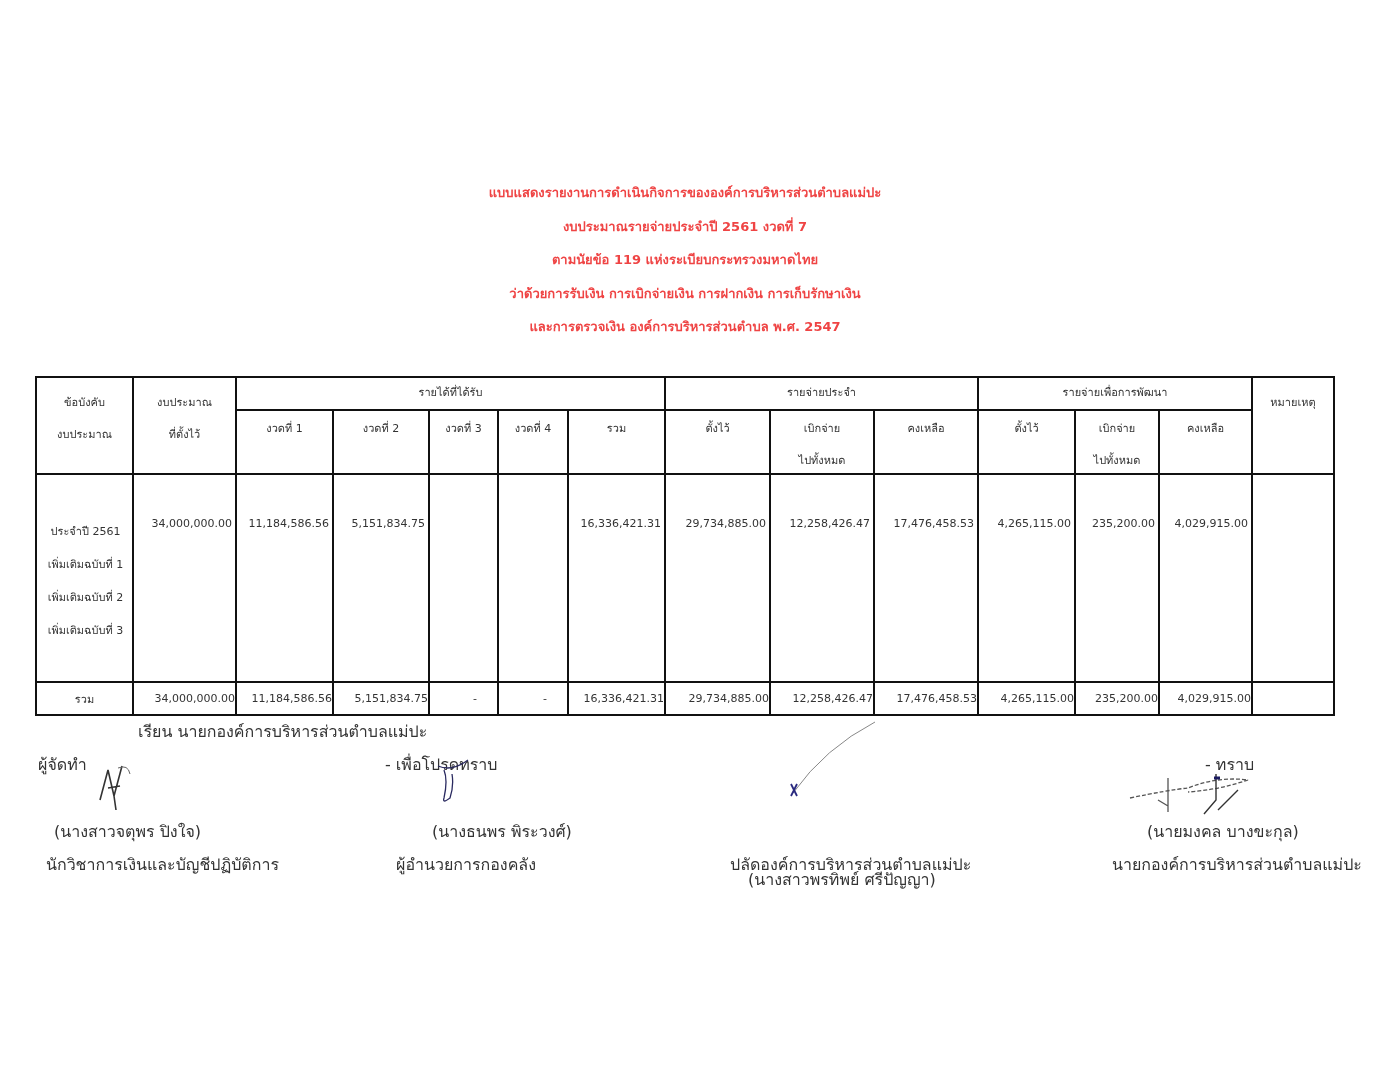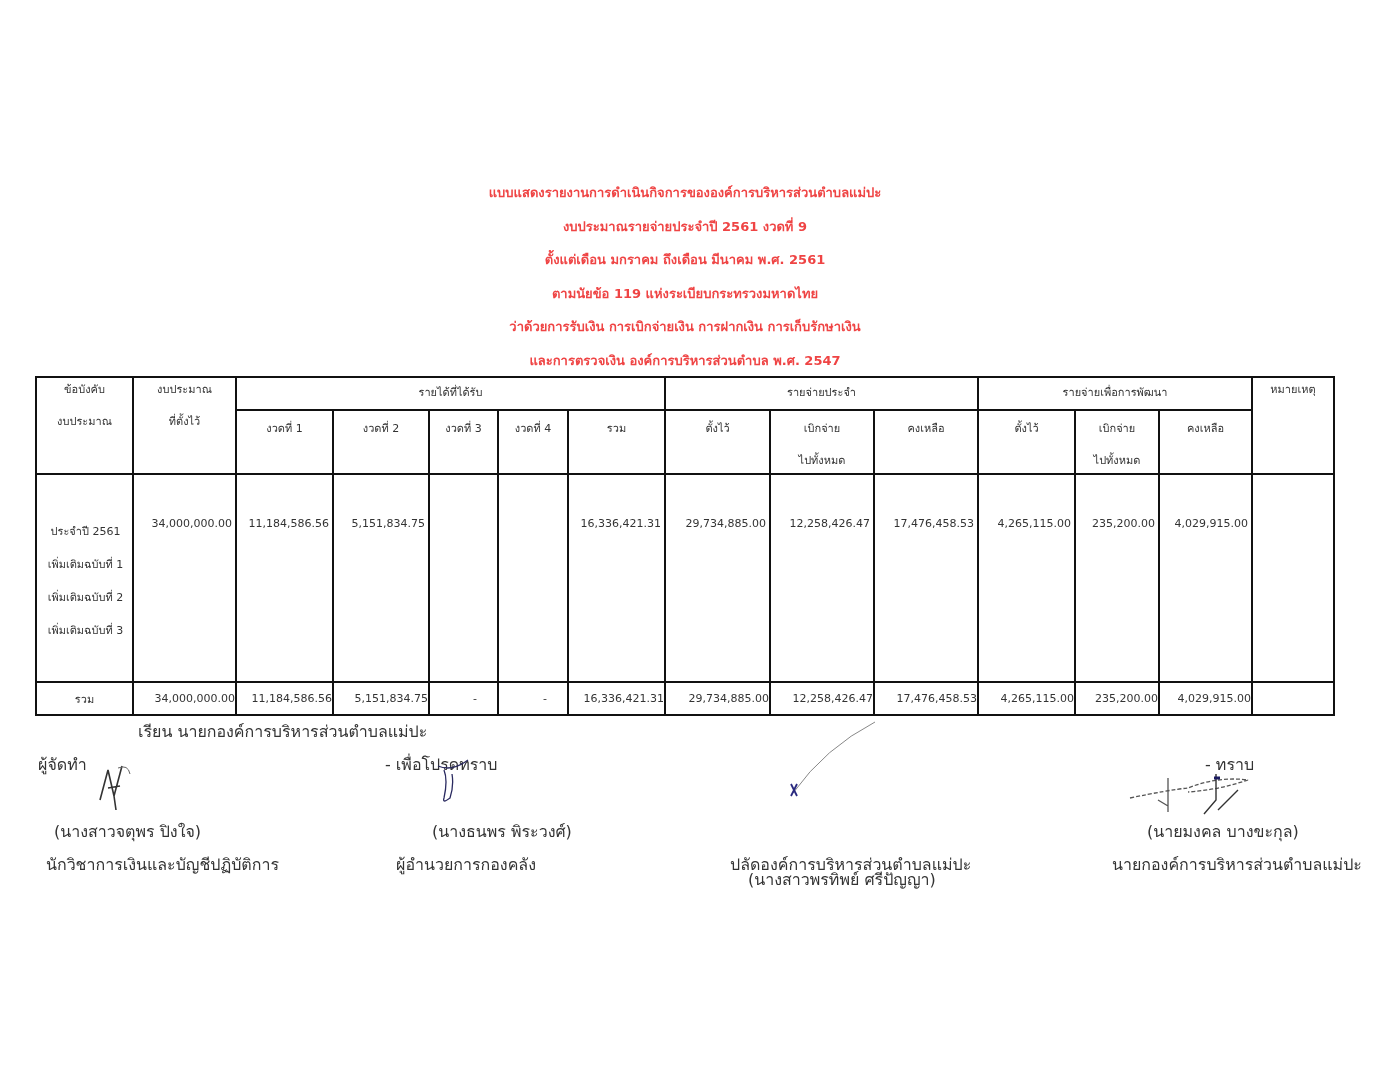--- a/index.html
+++ b/index.html
@@ -9,40 +9,39 @@
   .titles .line { font-size: 13px; font-weight: bold; height: 33.5px; line-height: 26px; color: #ef4444; }
 
   table.report { position: absolute; left: 35px; top: 376px; border-collapse: collapse;
                  table-layout: fixed; font-size: 11px; color: #333; }
   table.report td, table.report th { border: 2px solid #111; padding: 0; font-weight: normal; }
   table.report th { vertical-align: top; text-align: center; }
   .h-group { height: 31px; line-height: 30px; }
   .h-sub { height: 64px; }
   .h-sub .l1 { display: block; padding-top: 8px; }
   .h-sub .l2 { display: block; padding-top: 14px; }
-  .h-tall .l1 { display: block; padding-top: 2px; }
+  .h-tall .l1 { display: block; padding-top: 15px; }
   .h-tall .l2 { display: block; padding-top: 14px; }
   .data-row td { height: 164px; vertical-align: top; }
   .data-row td.num { text-align: right; padding-right: 3px; padding-top: 42px; }
   .data-row td.lab { text-align: center; padding-left: 2px; padding-top: 40px; line-height: 33px; }
   .data-row td.lab span { display: block; }
   .total-row td { height: 31px; text-align: right; padding-right: 3px; }
   .total-row td.lab { text-align: center; padding-right: 0; }
   .total-row td.dash { text-align: right; padding-right: 20px; }
 
   .sign { position: absolute; font-size: 16px; color: #333; }
   .sig-glyph { position: absolute; }
 </style>
 </head>
 <body>
 
 <div class="titles">
   <div class="line">แบบแสดงรายงานการดำเนินกิจการขององค์การบริหารส่วนตำบลแม่ปะ</div>
-  <div class="line">งบประมาณรายจ่ายประจำปี 2561 งวดที่ 9</div>
-  <div class="line">ตั้งแต่เดือน มกราคม ถึงเดือน มีนาคม พ.ศ. 2561</div>
+  <div class="line">งบประมาณรายจ่ายประจำปี 2561 งวดที่ 7</div>
   <div class="line">ตามนัยข้อ 119 แห่งระเบียบกระทรวงมหาดไทย</div>
   <div class="line">ว่าด้วยการรับเงิน การเบิกจ่ายเงิน การฝากเงิน การเก็บรักษาเงิน</div>
   <div class="line">และการตรวจเงิน องค์การบริหารส่วนตำบล พ.ศ. 2547</div>
 </div>
 
 <table class="report">
   <colgroup>
     <col style="width:97px">
       <col style="width:103px">
       <col style="width:97px">

